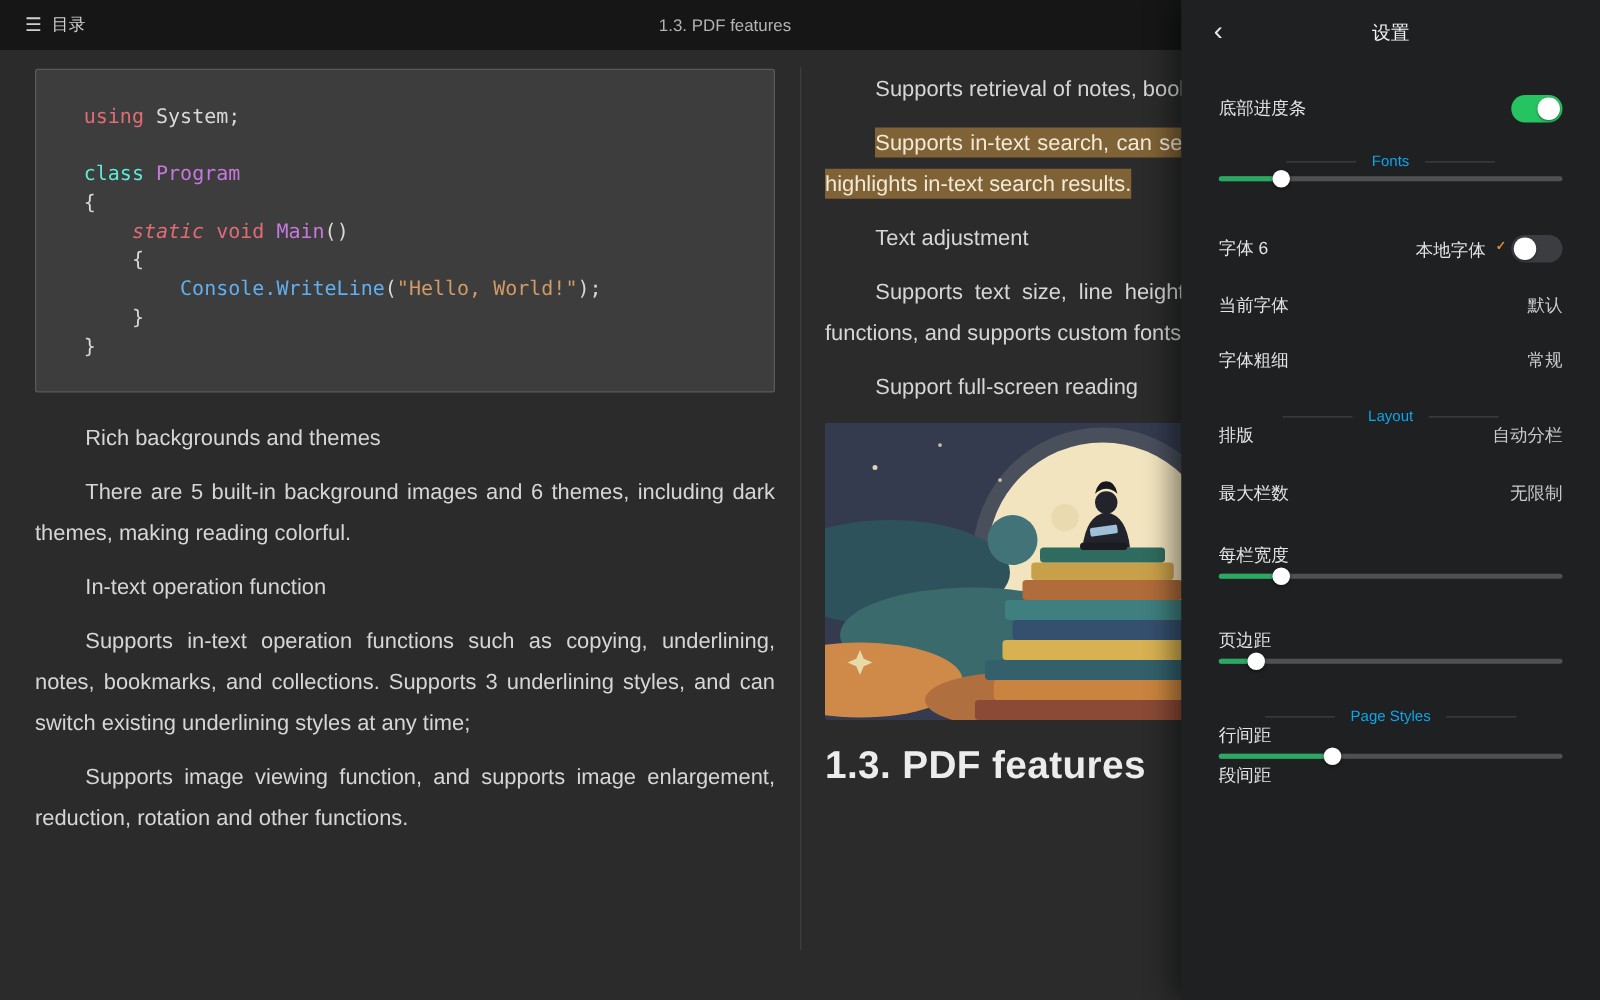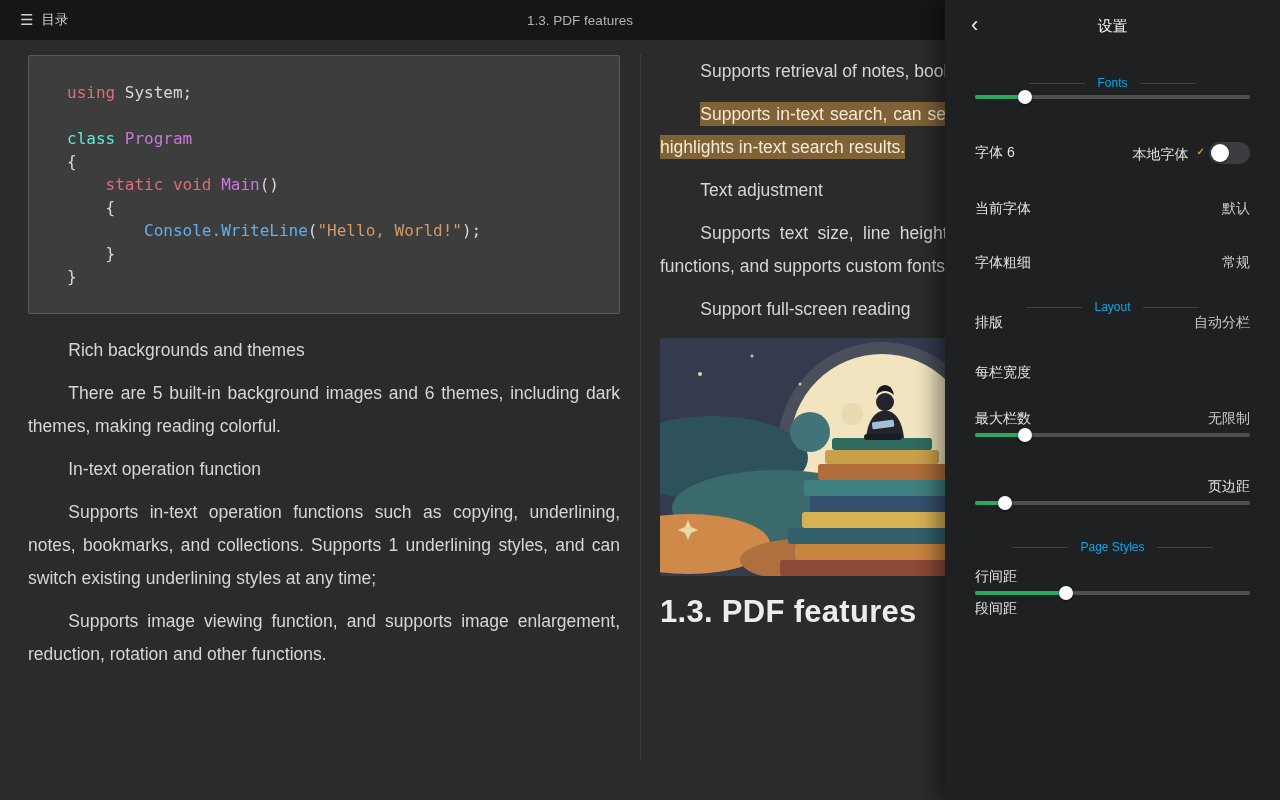--- a/index.html
+++ b/index.html
@@ -72,54 +72,54 @@
   .slider .track{position:absolute;left:0;right:0;top:5px;height:4px;border-radius:2px;
     background:#505050;}
   .slider .fill{width:var(--p,20%);height:100%;border-radius:2px;background:var(--fill);}
   .slider .thumb{position:absolute;top:0;left:var(--p,20%);width:14px;height:14px;
     margin-left:-7px;border-radius:50%;background:#fff;box-shadow:0 1px 3px rgba(0,0,0,.5);}
 
   .font-row-right{display:flex;align-items:flex-end;gap:6px;position:relative;}
   .badge{color:#e08a33;font-size:10px;font-weight:700;position:relative;top:-7px;left:2px;}
 
   
-  .mt24{margin-top:24px;} .mt26{margin-top:36px;} .mt28{margin-top:28px;}
+  .mt24{margin-top:24px;} .mt26{margin-top:26px;} .mt28{margin-top:28px;}
   .mt16{margin-top:0;} .mt18{margin-top:18px;} .mt38{margin-top:38px;}
-  .mt30{margin-top:30px;} .mt32{margin-top:32px;} .mt36{margin-top:36px;justify-content:flex-end;}
-  .mt14{margin-top:14px;} .mt34{}
+  .mt30{margin-top:30px;} .mt32{margin-top:32px;} .mt36{margin-top:36px;}
+  .mt14{} .mt34{}
 </style>
 </head>
 <body>
 
 <div class="topbar">
   <div class="toc-btn">
     <span class="menu-icon">☰</span>
     <span>目录</span>
   </div>
   <div class="topbar-title">1.3. PDF features</div>
 </div>
 
 <div class="reader">
 
   <div class="column left">
     <div class="code-block">
         <div class="code-line"><span style="color: rgb(224, 108, 117);">using</span><span style="color: rgb(216, 216, 216);"> System;</span></div>
         <div class="code-line">&nbsp;</div>
         <div class="code-line"><span style="color: #5eead4; margin-top: 21px;">class</span><span style="color: rgb(198, 120, 221);"> Program</span></div>
         <div class="code-line"><span style="color: rgb(216, 216, 216);">{</span></div>
-        <div class="code-line"><span style="color: rgb(216, 216, 216);">    </span><span style="color: rgb(224, 108, 117);">static</span><span style="color: rgb(216, 216, 216);"> </span><span style="color: rgb(224, 108, 117);">void</span><span style="color: rgb(216, 216, 216);"> </span><span style="color: rgb(198, 120, 221);">Main</span><span style="color: rgb(216, 216, 216);">()</span></div>
+        <div class="code-line"><span style="color: rgb(216, 216, 216);">    </span><span style="color: rgb(224, 108, 117); font-style: italic;">static</span><span style="color: rgb(216, 216, 216);"> </span><span style="color: rgb(224, 108, 117);">void</span><span style="color: rgb(216, 216, 216);"> </span><span style="color: rgb(198, 120, 221);">Main</span><span style="color: rgb(216, 216, 216);">()</span></div>
         <div class="code-line"><span style="color: rgb(216, 216, 216);">    {</span></div>
         <div class="code-line"><span style="color: rgb(216, 216, 216);">        </span><span style="color: rgb(97, 175, 239);">Console.WriteLine</span><span style="color: rgb(216, 216, 216);">(</span><span style="color: rgb(209, 154, 102);">"Hello, World!"</span><span style="color: rgb(216, 216, 216);">);</span></div>
         <div class="code-line"><span style="color: rgb(216, 216, 216);">    }</span></div>
         <div class="code-line"><span style="color: rgb(216, 216, 216);">}</span></div>
       </div>
     <p>Rich backgrounds and themes</p>
     <p>There are 5 built-in background images and 6 themes, including dark themes, making reading colorful.</p>
     <p>In-text operation function</p>
-    <p>Supports in-text operation functions such as copying, underlining, notes, bookmarks, and collections. Supports 1 underlining styles, and can switch existing underlining styles at any time;</p>
+    <p>Supports in-text operation functions such as copying, underlining, notes, bookmarks, and collections. Supports 3 underlining styles, and can switch existing underlining styles at any time;</p>
     <p>Supports image viewing function, and supports image enlargement, reduction, rotation and other functions.</p>
   </div>
 
   <div class="col-divider"></div>
 
   <div class="column right">
     <p>Supports retrieval of notes, bookmarks and other objects.</p>
     <p><span class="hl">Supports in-text search, can search the entire book, and automatically highlights in-text search results.</span></p>
     <p>Text adjustment</p>
     <p>Supports text size, line height, paragraph spacing, fonts and other functions, and supports custom fonts.</p>
@@ -175,20 +175,26 @@
 </div>
 
 <aside class="settings">
   <header>
     <button class="back-btn"><span>‹</span></button>
     <div class="settings-title">设置</div>
   </header>
 
   <div class="rows">
 
+    <div class="srow mt24">
+      <span class="slabel">底部进度条</span>
+      <div class="toggle on">
+        <div class="knob"></div>
+      </div>
+    </div>
 
     <div class="divider mt24">
       <span class="line"></span>
       <span class="lbl">Fonts</span>
       <span class="line"></span>
     </div>
 
     <div class="slider mt16" style="--p: 18%;">
       <div class="track">
           <div class="fill"></div>
@@ -221,28 +227,28 @@
       <span class="line"></span>
       <span class="lbl">Layout</span>
       <span class="line"></span>
     </div>
 
     <div class="srow mt16">
       <span class="slabel">排版</span>
       <span class="svalue">自动分栏</span>
     </div>
 
-    <div class="srow mt32">
-      <span class="slabel">每栏宽度</span>
-    </div>
-
     <div class="srow mt28">
       <span class="slabel">最大栏数</span>
       <span class="svalue">无限制</span>
     </div>
+
+    <div class="srow mt32">
+      <span class="slabel">每栏宽度</span>
+    </div>
     <div class="slider mt16" style="--p: 18%;">
       <div class="track">
           <div class="fill"></div>
         </div>
       <div class="thumb"></div>
     </div>
 
     <div class="srow mt36">
       <span class="slabel">页边距</span>
     </div>

